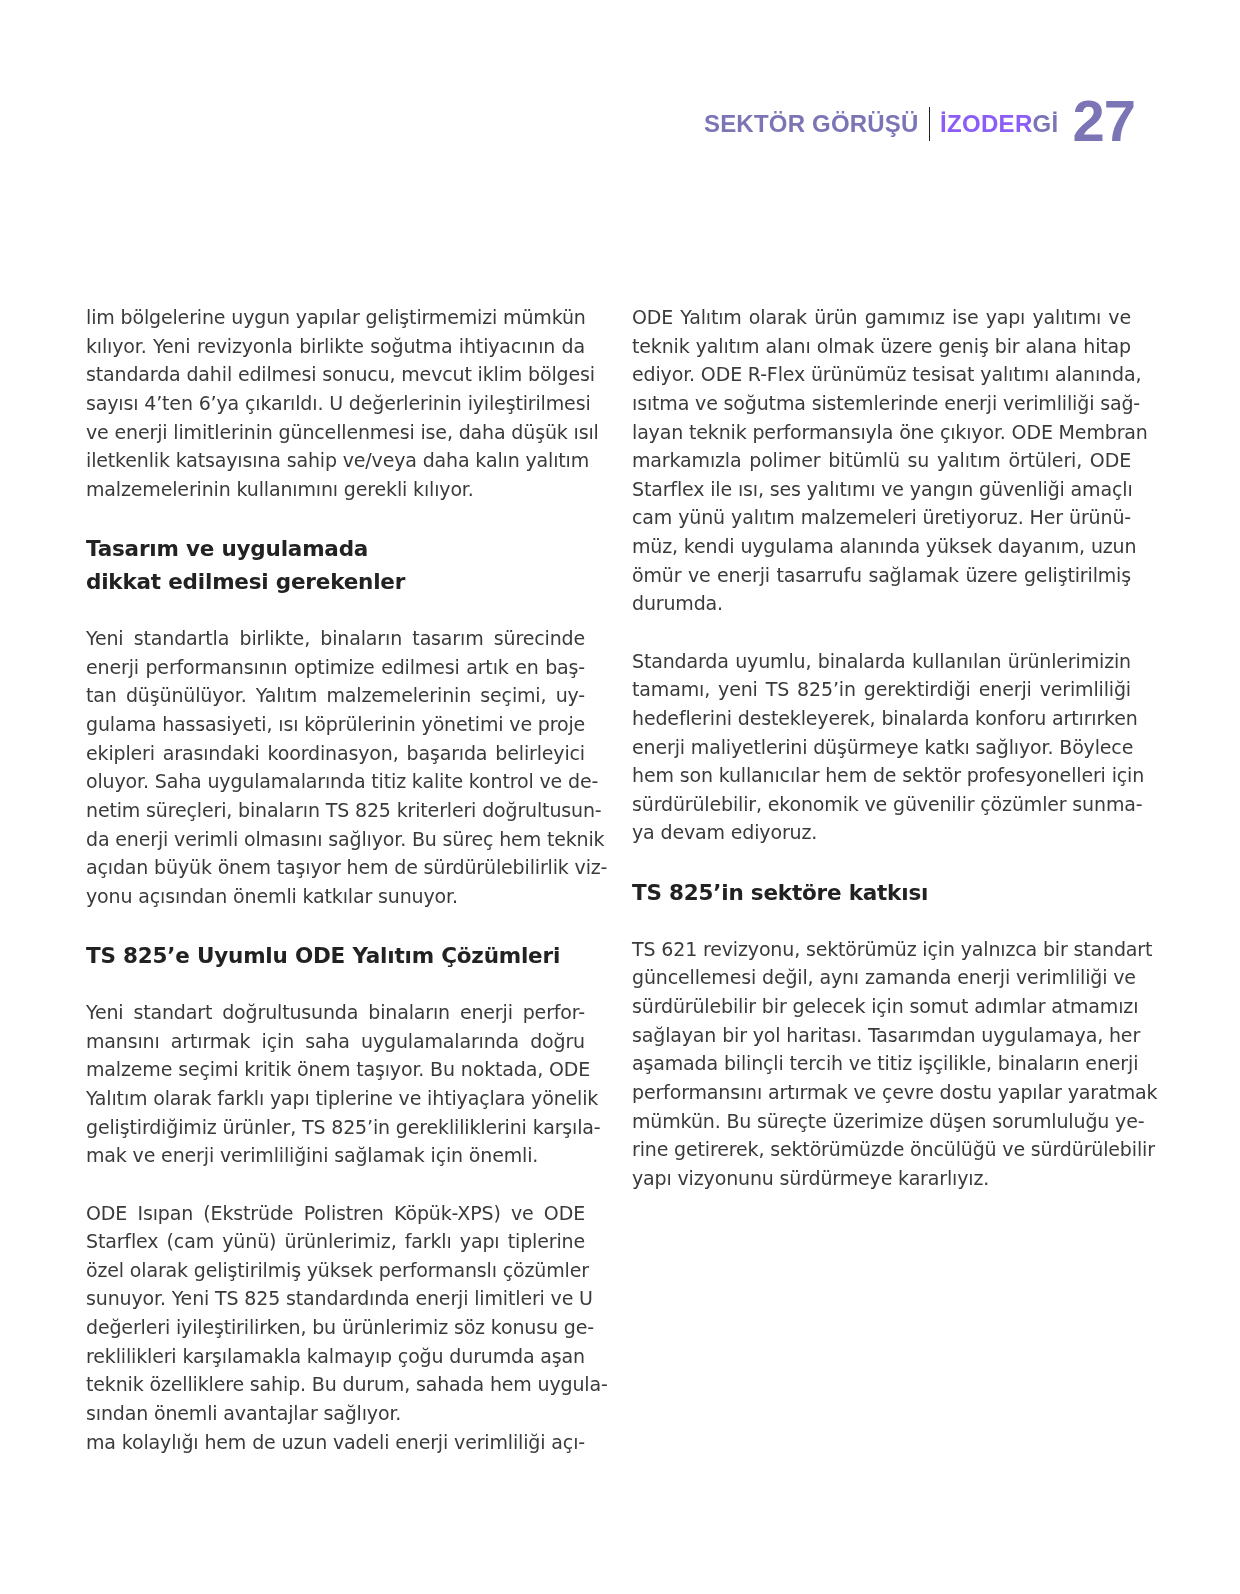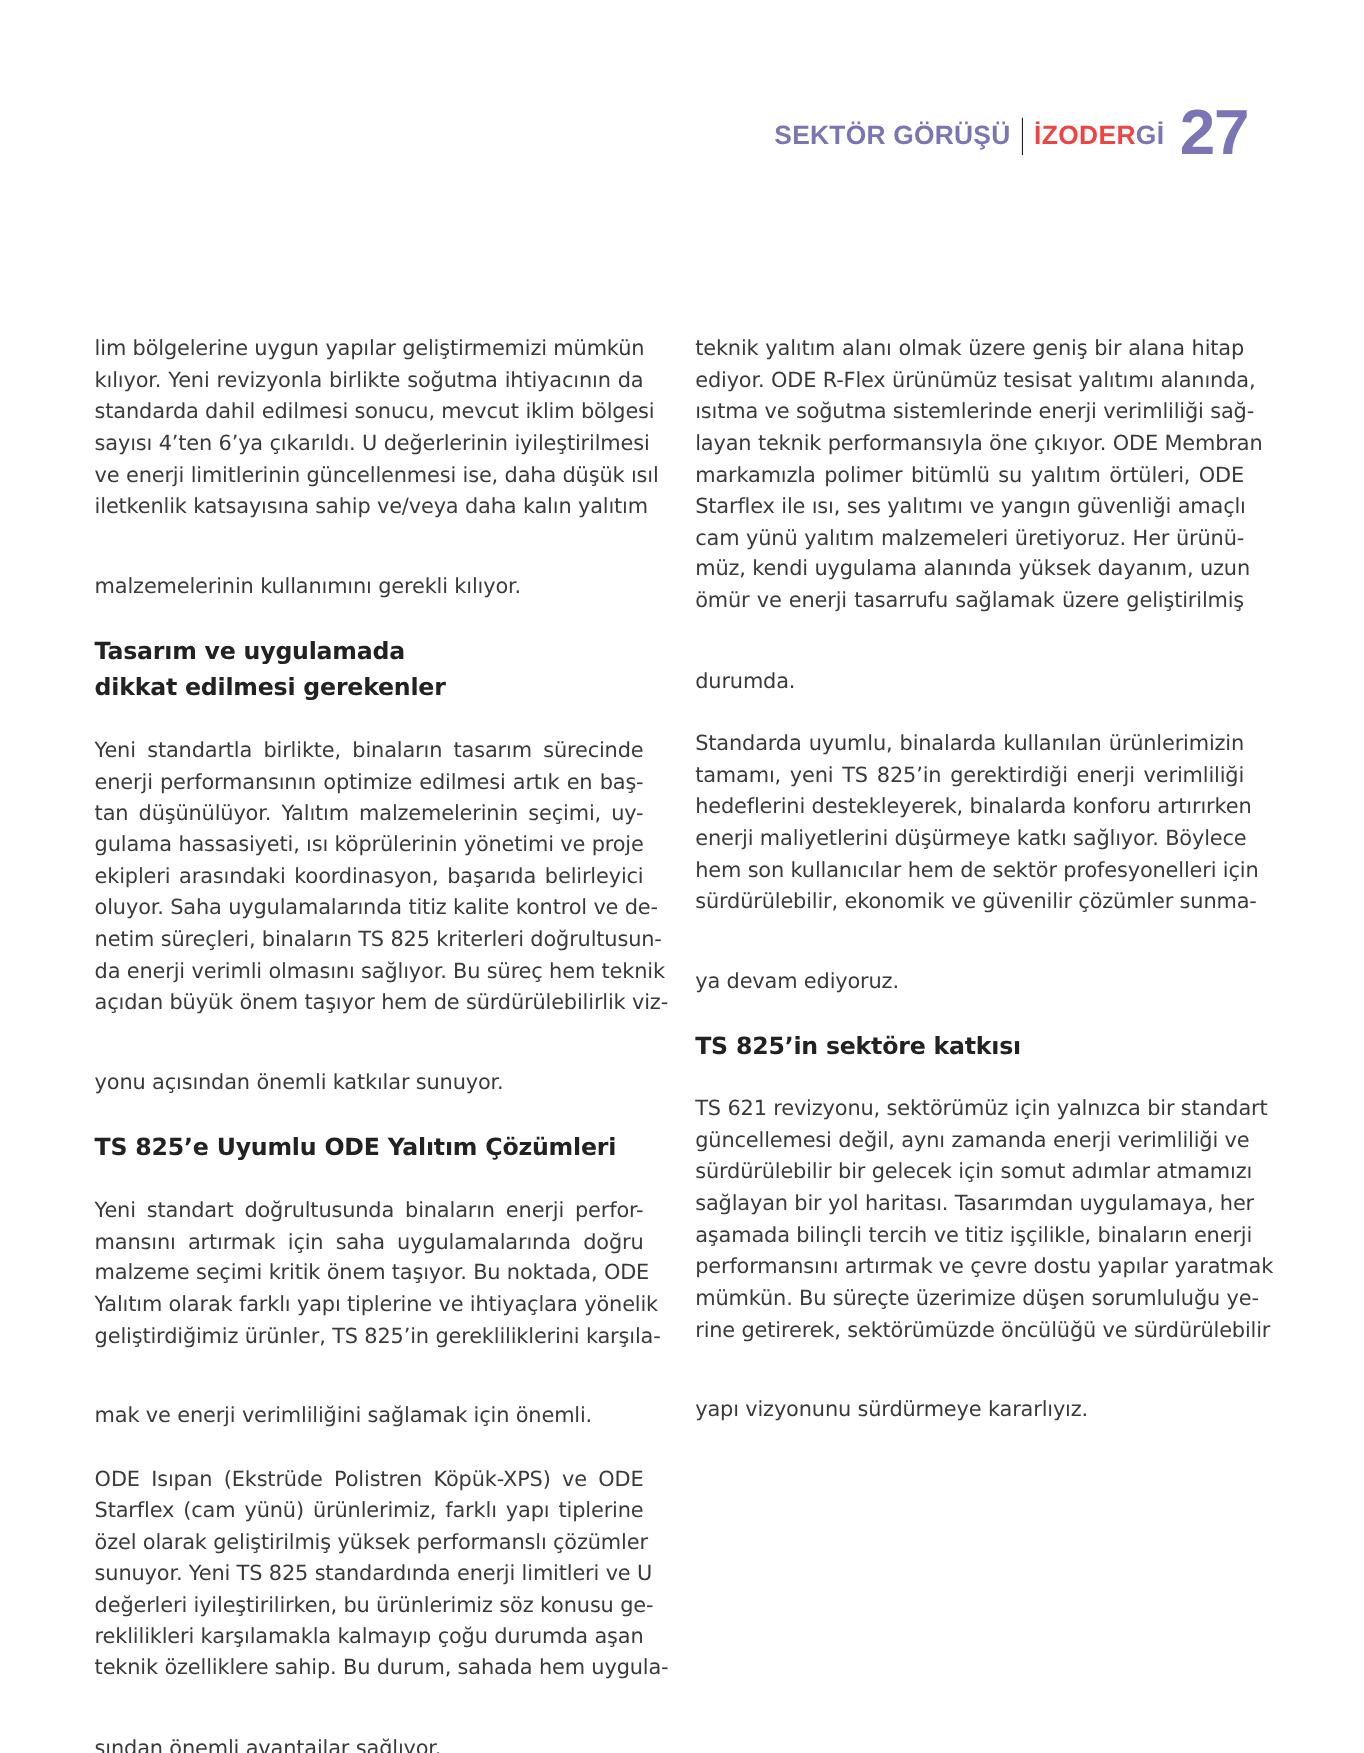--- a/index.html
+++ b/index.html
@@ -34,21 +34,21 @@
       width: 1.5px;
       height: 34px;
       background: #222;
       margin: 6px 10px 0 10px;
     }
     .mag-name {
       font-size: 24px;
       margin-top: 6px;
       letter-spacing: 0.3px;
     }
-    .mag-gray { color: #ef4444; }
+    .mag-gray { color: #8b5cf6; }
     .mag-purple { color: #7b74b5; }
     .page-number {
       color: #7b74b5;
       font-size: 58px;
       line-height: 58px;
       margin-left: 14px;
       letter-spacing: -1px;
     }
 
     .column {
@@ -68,21 +68,20 @@
       line-height: 28.65px;
       height: 28.65px;
       white-space: nowrap;
       text-align: justify;
       text-align-last: justify;
       letter-spacing: -0.15px;
       color: #3a3a3a;
     }
     .line.last {
       text-align-last: left;
-      margin-top: 44px;
     }
     .heading {
       font-weight: bold;
       font-size: 21.5px;
       line-height: 33px;
       color: #222;
       margin: 0 0 26px 0;
       letter-spacing: -0.2px;
     }
     .heading .hline { display: block; }
@@ -142,20 +141,21 @@
       <span class="line">değerleri iyileştirilirken, bu ürünlerimiz söz konusu ge-</span>
       <span class="line">reklilikleri karşılamakla kalmayıp çoğu durumda aşan</span>
       <span class="line">teknik özelliklere sahip. Bu durum, sahada hem uygula-</span>
       <span class="line last">sından önemli avantajlar sağlıyor.</span>
       <span class="line">ma kolaylığı hem de uzun vadeli enerji verimliliği açı-</span>
     </div>
 </div>
 
 <div class="column col-right">
   <div class="para">
+      <span class="line">ODE Yalıtım olarak ürün gamımız ise yapı yalıtımı ve</span>
       <span class="line">teknik yalıtım alanı olmak üzere geniş bir alana hitap</span>
       <span class="line">ediyor. ODE R-Flex ürünümüz tesisat yalıtımı alanında,</span>
       <span class="line">ısıtma ve soğutma sistemlerinde enerji verimliliği sağ-</span>
       <span class="line">layan teknik performansıyla öne çıkıyor. ODE Membran</span>
       <span class="line">markamızla polimer bitümlü su yalıtım örtüleri, ODE</span>
       <span class="line">Starflex ile ısı, ses yalıtımı ve yangın güvenliği amaçlı</span>
       <span class="line">cam yünü yalıtım malzemeleri üretiyoruz. Her ürünü-</span>
       <span class="line">müz, kendi uygulama alanında yüksek dayanım, uzun</span>
       <span class="line">ömür ve enerji tasarrufu sağlamak üzere geliştirilmiş</span>
       <span class="line last">durumda.</span>

